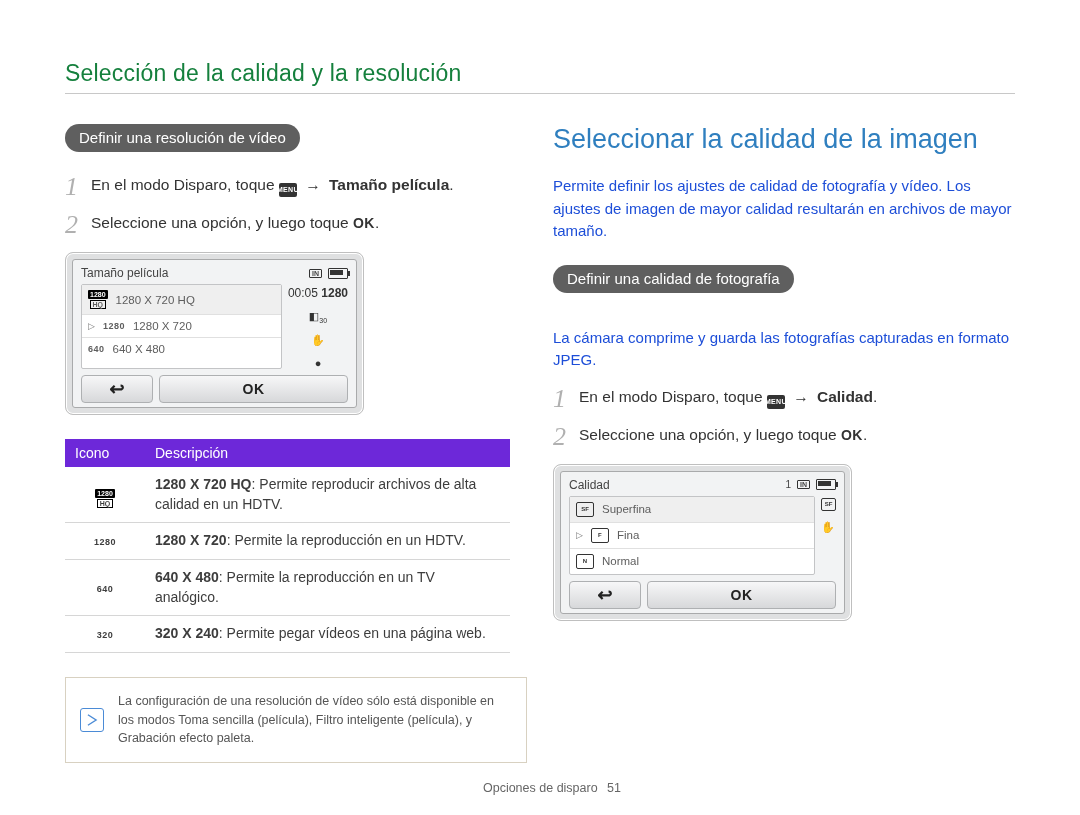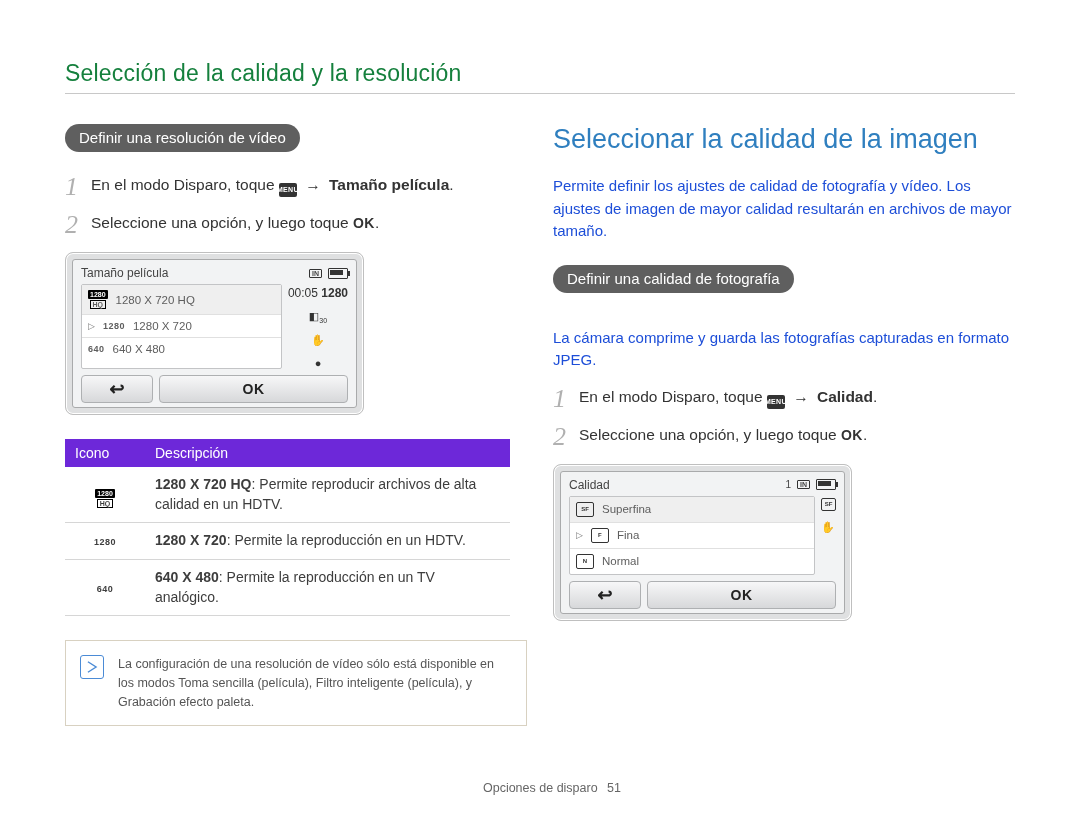--- a/index.html
+++ b/index.html
@@ -63,21 +63,21 @@
   table.res th{background:#6d28d9;color:#fff;font-weight:400;text-align:left;
                padding:6px 10px;}
   table.res th:first-child{width:60px;}
   table.res td{border-bottom:1px solid #d6d6d6;padding:8px 10px;vertical-align:middle;
                color:#3d3d3d;line-height:1.4;}
   table.res td:first-child{text-align:center;}
   table.res .rb{font-weight:700;}
   
   .note{display:flex;gap:14px;border:1px solid #d8d1c1;background:#fff;
         padding:14px;margin-top:24px;font-size:12.5px;color:#555;line-height:1.5;
-        font-family:Arial,sans-serif;}
+        font-family:Arial,sans-serif;align-items:center;}
   .note-icon{width:22px;height:22px;border:1.6px solid #4b8bd6;border-radius:3px;
         display:flex;align-items:center;justify-content:center;color:#4b8bd6;flex:none;}
   .note-icon svg{width:14px;height:14px;}
   
   h2.section{font-family:"Helvetica Neue",Arial,sans-serif;font-weight:300;
       color:#2f7fbf;font-size:27px;margin:0 0 14px;}
   .body-text{font-size:15px;line-height:1.5;color:#1d4ed8;margin-bottom:22px;margin-top:20px;}
   
   .pfoot{position:absolute;bottom:20px;width:1080px;left:12px;text-align:center;
          font-size:12.5px;color:#666;}
@@ -170,20 +170,24 @@
                 </span></td>
           <td><span class="rb">1280 X 720 HQ</span><span>: Permite reproducir archivos de alta calidad en un HDTV.</span></td>
         </tr>
         <tr>
           <td><span class="sz-plain">1280</span></td>
           <td><span class="rb">1280 X 720</span><span>: Permite la reproducción en un HDTV.</span></td>
         </tr>
         <tr>
           <td><span class="sz-plain">640</span></td>
           <td><span class="rb">640 X 480</span><span>: Permite la reproducción en un TV analógico.</span></td>
+        </tr>
+        <tr>
+          <td><span class="sz-plain">320</span></td>
+          <td><span class="rb">320 X 240</span><span>: Permite pegar vídeos en una página web.</span></td>
         </tr>
       </tbody>
         </table>
 
       <div class="note">
         <span class="note-icon">
           <svg viewBox="0 0 24 24" fill="none" stroke="currentColor" stroke-width="2.4">
             <path d="M5 3l14 9L5 21"></path>
             </svg>
         </span>

